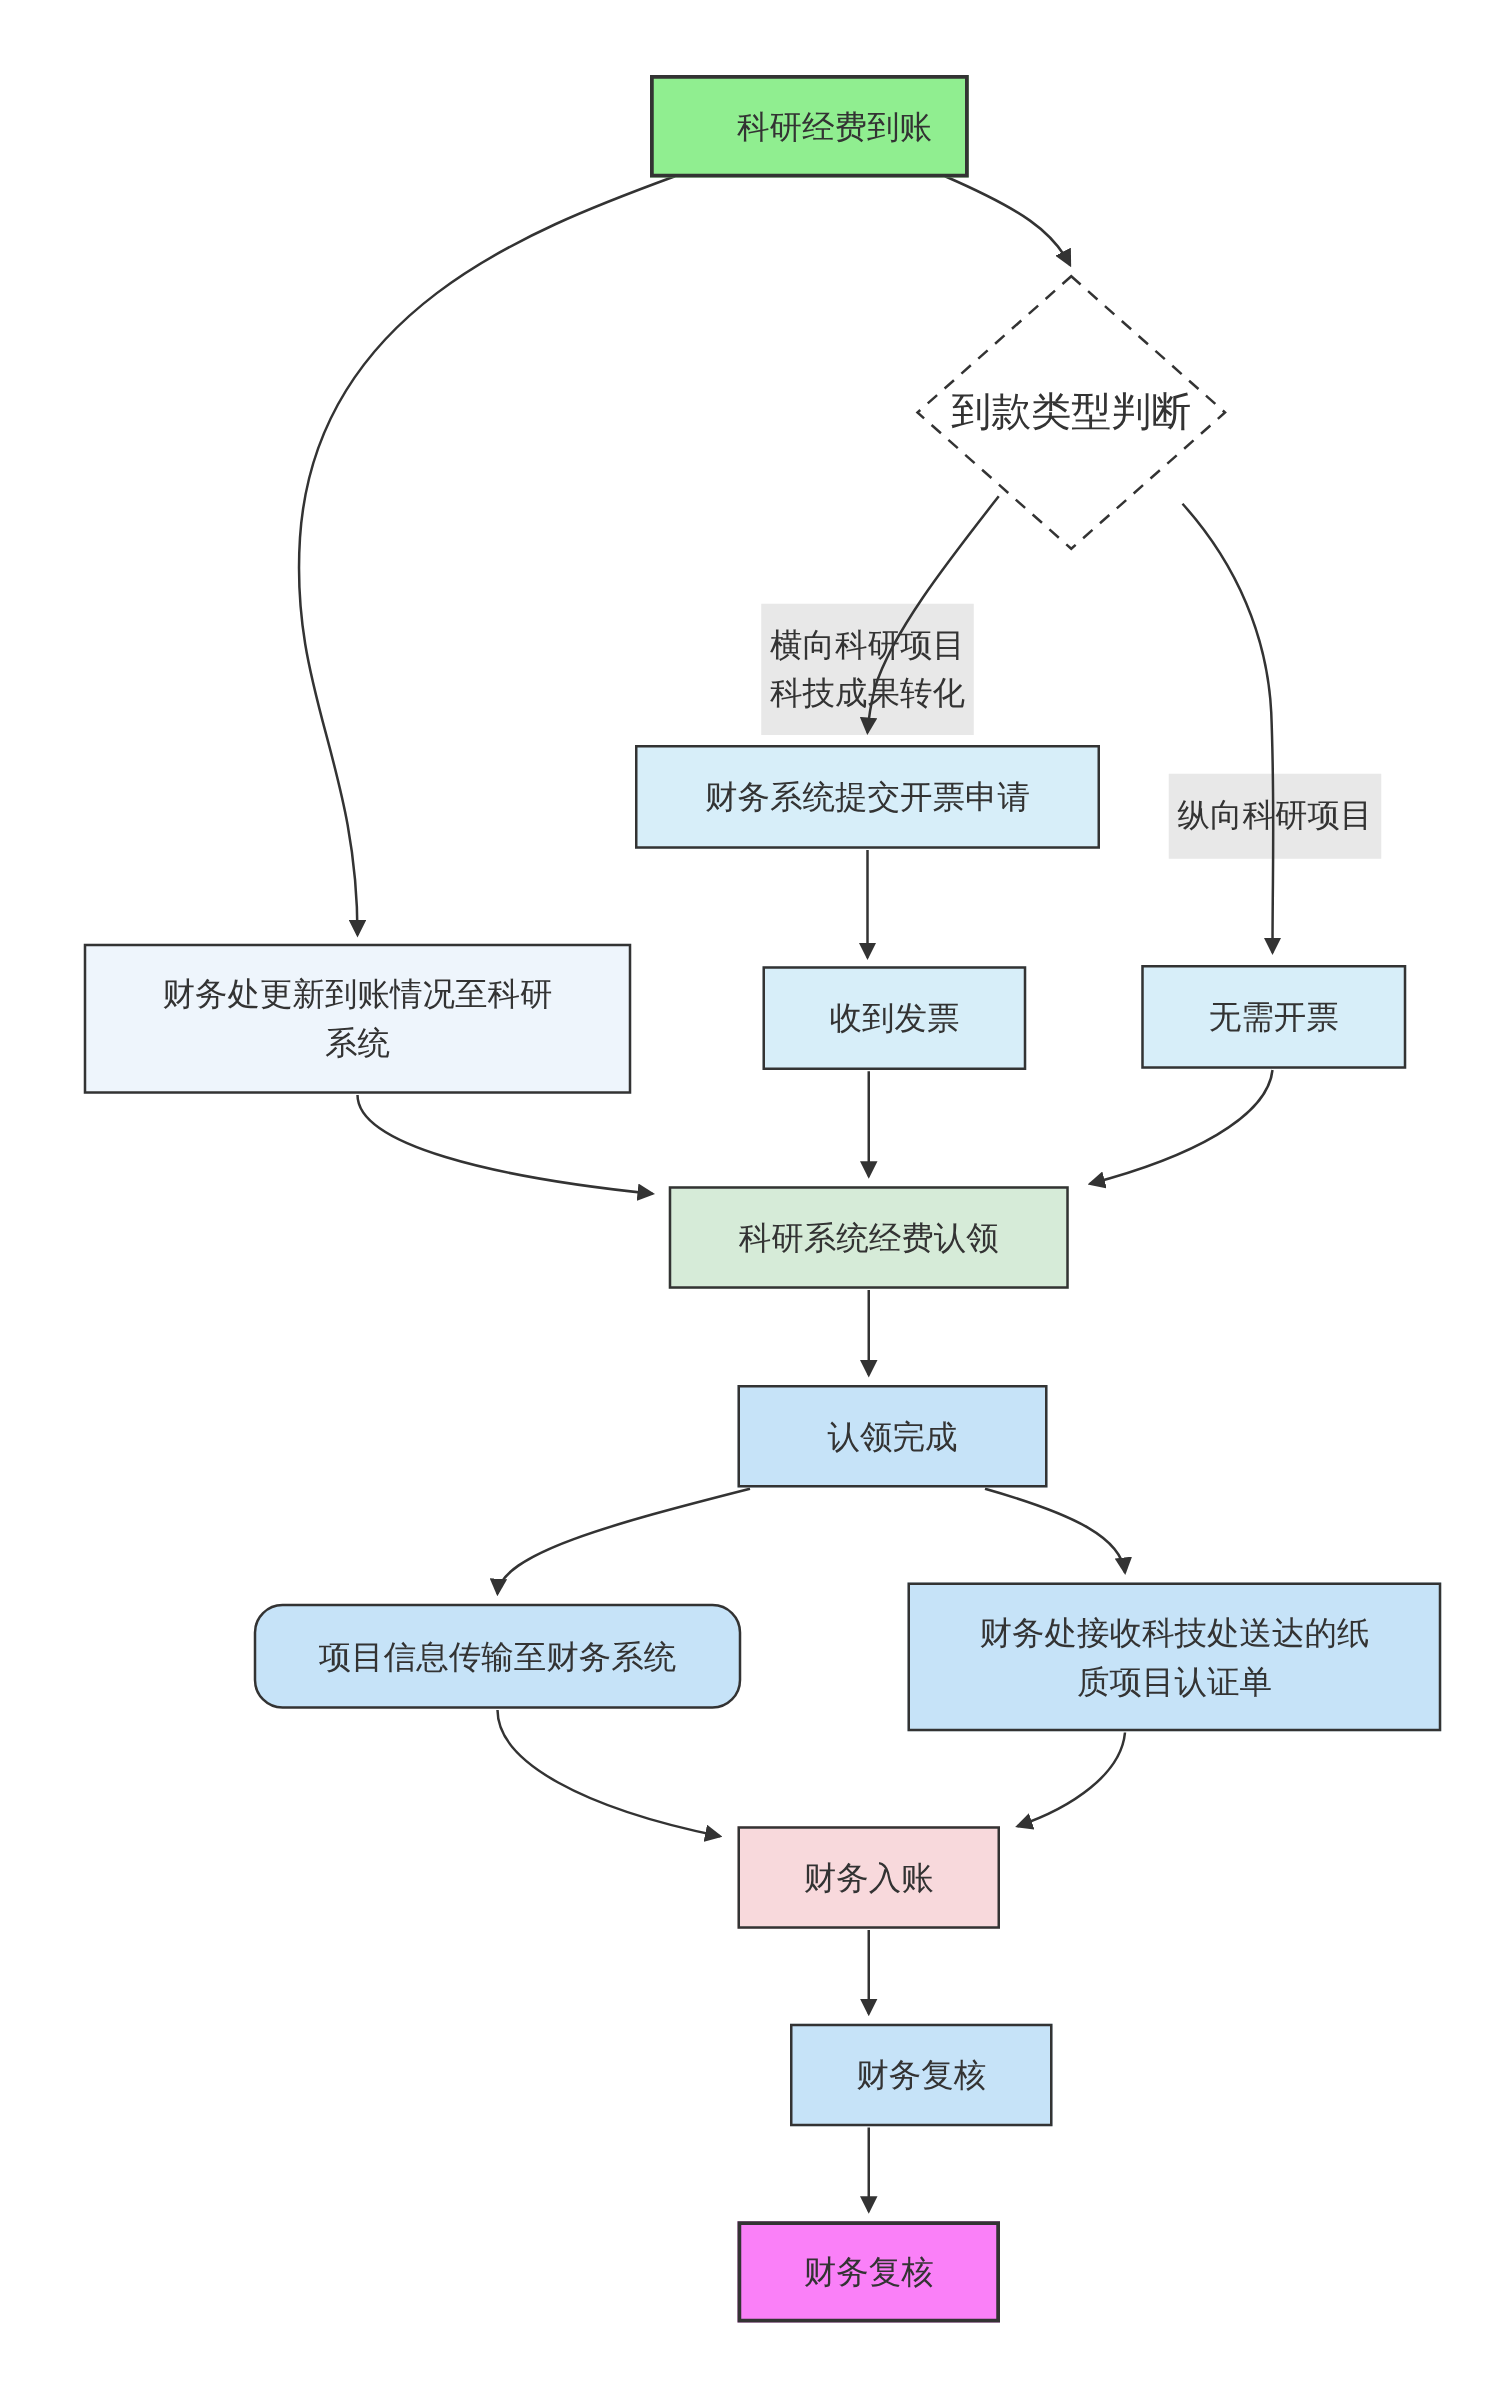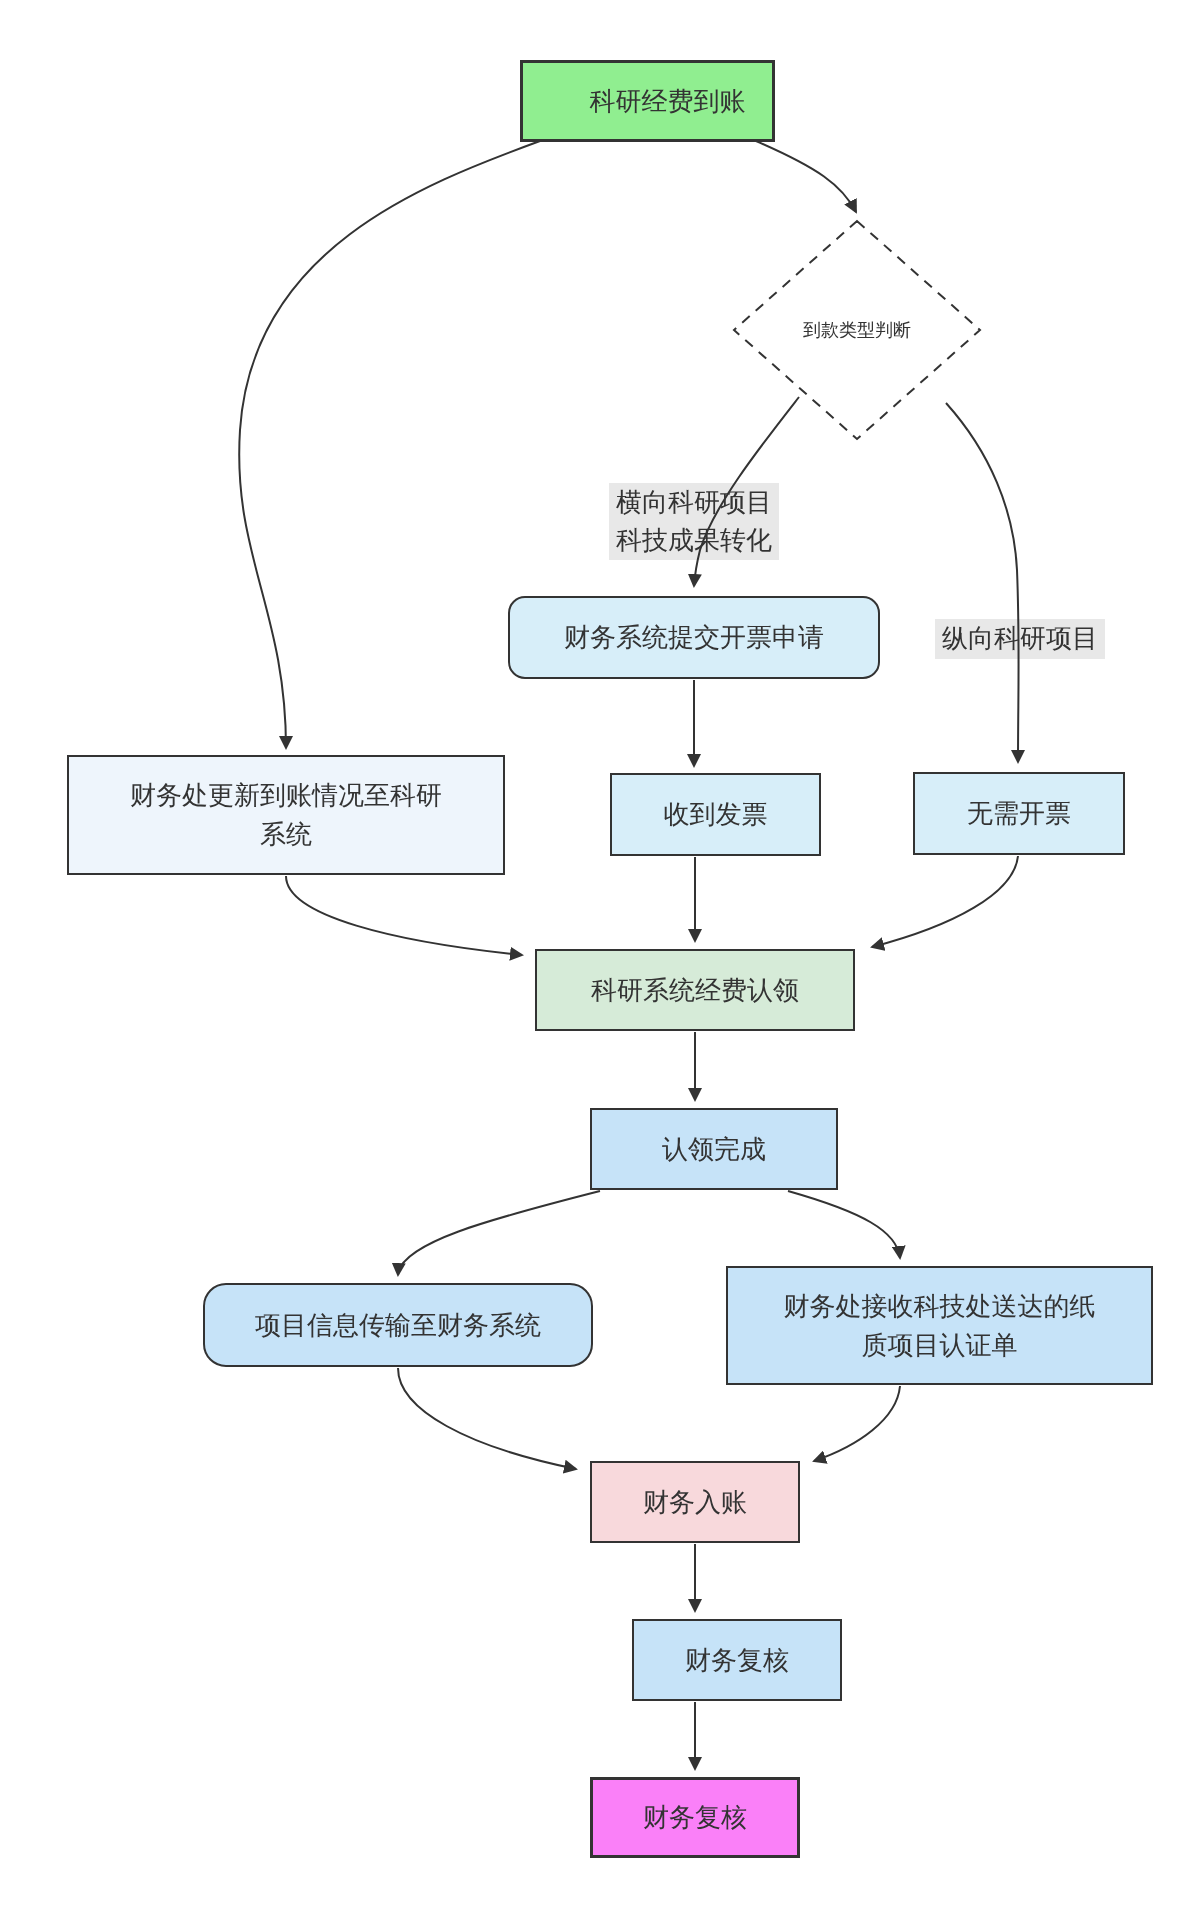--- a/index.html
+++ b/index.html
@@ -6,30 +6,30 @@
   body{font-family:"Liberation Sans","DejaVu Sans",sans-serif;}
   #canvas{position:relative;width:1191px;height:1920px;background:#ffffff;overflow:hidden;}
   #edges{position:absolute;left:0;top:0;width:1191px;height:1920px;}
   .node{
     position:absolute;display:flex;align-items:center;justify-content:center;
     text-align:center;border:2px solid #333333;color:#333333;font-size:26px;
     line-height:1.5;white-space:pre-line;box-sizing:border-box;z-index:3;
   }
   .edge-label{
     position:absolute;transform:translateX(-50%);background:#e8e8e8;color:#333333;
-    font-size:26px;line-height:1.45;text-align:center;padding:1px 7px;
+    font-size:26px;line-height:1.45;text-align:center;padding:15px 7px;
     white-space:pre-line;z-index:1;
   }
   .diamond-label{
-    position:absolute;transform:translate(-50%,-50%);color:#333333;font-size:18px;
+    position:absolute;transform:translate(-50%,-50%);color:#333333;font-size:32px;
     z-index:3;white-space:nowrap;
   }
   
   .n-start{left:520px;top:60px;width:255px;height:82px;background:#90ee90;border-width:3px;padding-left:40px;}
-  .n-invoice-request{left:508px;top:596px;width:372px;height:83px;background:#d7eef9;border-radius:17px;}
+  .n-invoice-request{left:508px;top:596px;width:372px;height:83px;background:#d7eef9;}
   .n-finance-update{left:67px;top:755px;width:438px;height:120px;background:#eef5fc;}
   .n-invoice-received{left:566px;top:773px;width:211px;height:83px;background:#d7eef9;margin-left:44px;}
   .n-no-invoice{left:913px;top:772px;width:212px;height:83px;background:#d7eef9;}
   .n-fund-claim{left:535px;top:949px;width:320px;height:82px;background:#d6ebd8;}
   .n-claim-done{left:590px;top:1108px;width:248px;height:82px;background:#c6e3f8;}
   .n-info-transfer{left:203px;top:1283px;width:390px;height:84px;background:#c6e3f8;border-radius:23px;}
   .n-paper-cert{left:686px;top:1266px;width:427px;height:119px;background:#c6e3f8;margin-left:40px;}
   .n-finance-entry{left:590px;top:1461px;width:210px;height:82px;background:#f8d9dc;}
   .n-finance-review{left:590px;top:1619px;width:210px;height:82px;background:#c6e3f8;margin-left:42px;}
   .n-finish{left:590px;top:1777px;width:210px;height:81px;background:#fa80f8;border-width:3px;}

